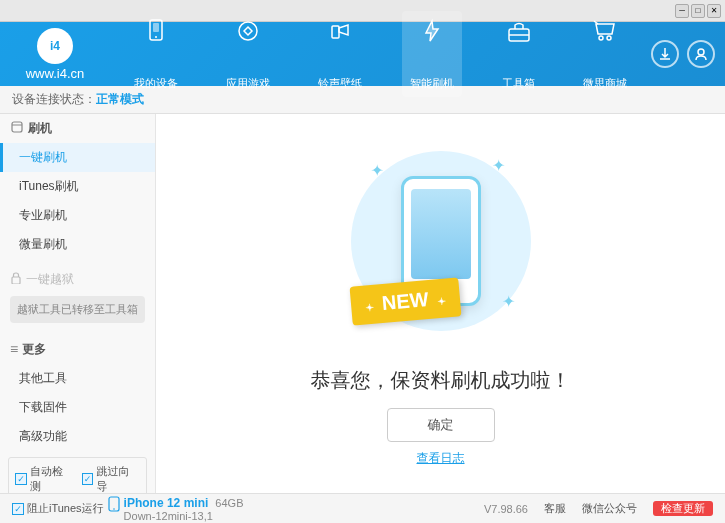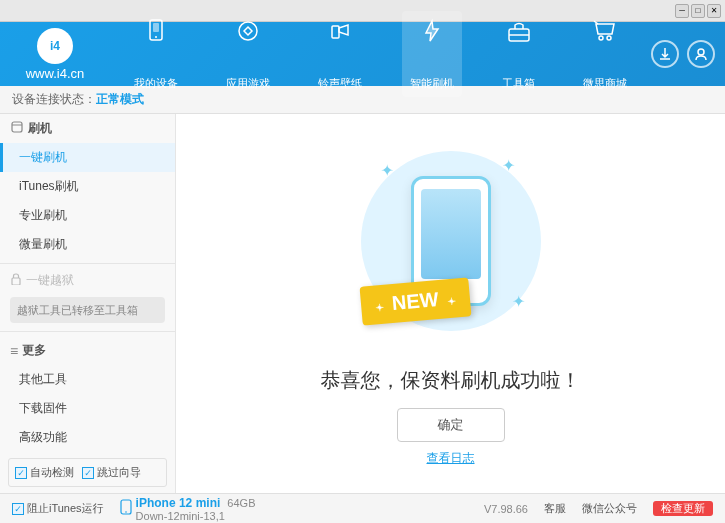--- a/index.html
+++ b/index.html
@@ -114,21 +114,21 @@
     .status-value { color: #1a9fe8; font-weight: bold; }
 
     
     .main-content {
       display: flex;
       height: calc(523px - 22px - 64px - 28px - 30px);
     }
 
     
     .sidebar {
-      width: 176px;
+      width: 156px;
       background: #f8f8f8;
       border-right: 1px solid #e5e5e5;
       overflow-y: auto;
       display: flex;
       flex-direction: column;
     }
     .sidebar-section-header {
       display: flex;
       align-items: center;
       padding: 6px 10px;
@@ -555,21 +555,21 @@
 
 <div class="bottom-bar">
   <div class="bottom-left">
 
     <div class="checkbox-item">
       <div class="cb-box">✓</div>
       <span>阻止iTunes运行</span>
     </div>
   </div>
 
-  <div style="display:flex;align-items:center;margin-left:16px;gap:4px;">
+  <div style="display:flex;margin-left:4px;gap:4px;">
     <span class="device-icon">
       <svg width="12" height="16" viewBox="0 0 12 16" fill="none">
         <rect x="1" y="1" width="10" height="14" rx="2" stroke="#1a9fe8" stroke-width="1.2"></rect>
         <circle cx="6" cy="13" r="0.8" fill="#1a9fe8"></circle>
       </svg>
     </span>
     <div>
       <span class="device-name">iPhone 12 mini</span>
       <span class="device-info" style="margin-left:4px;">
         <span>64GB</span>

